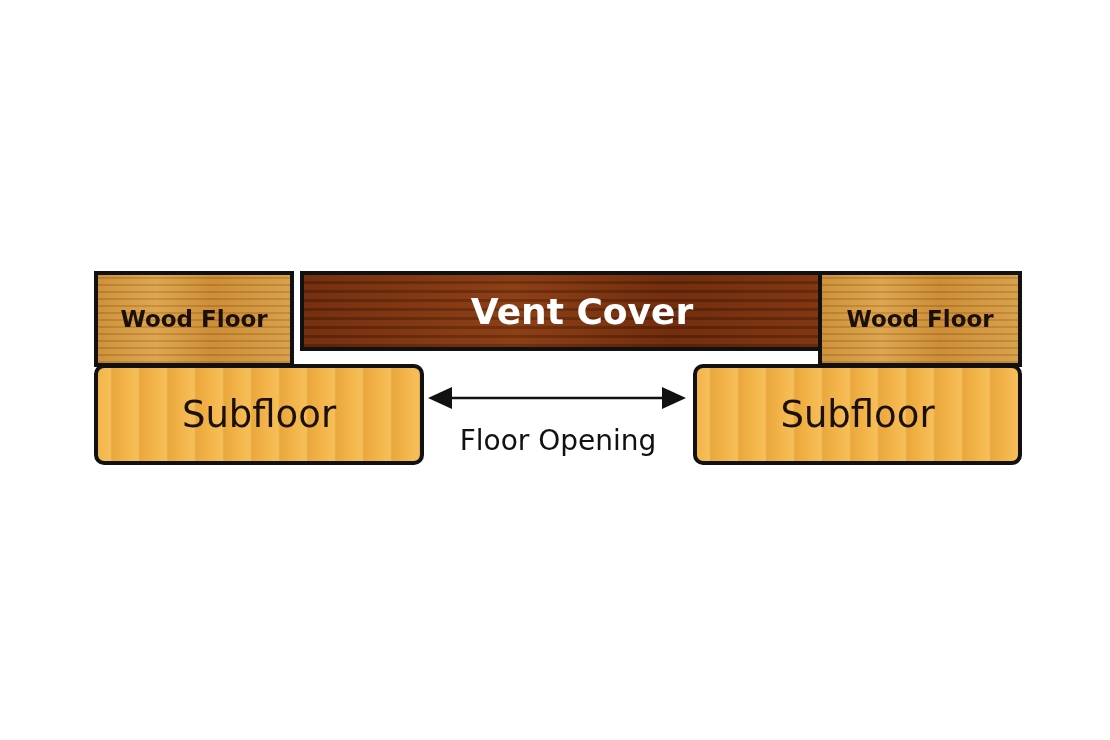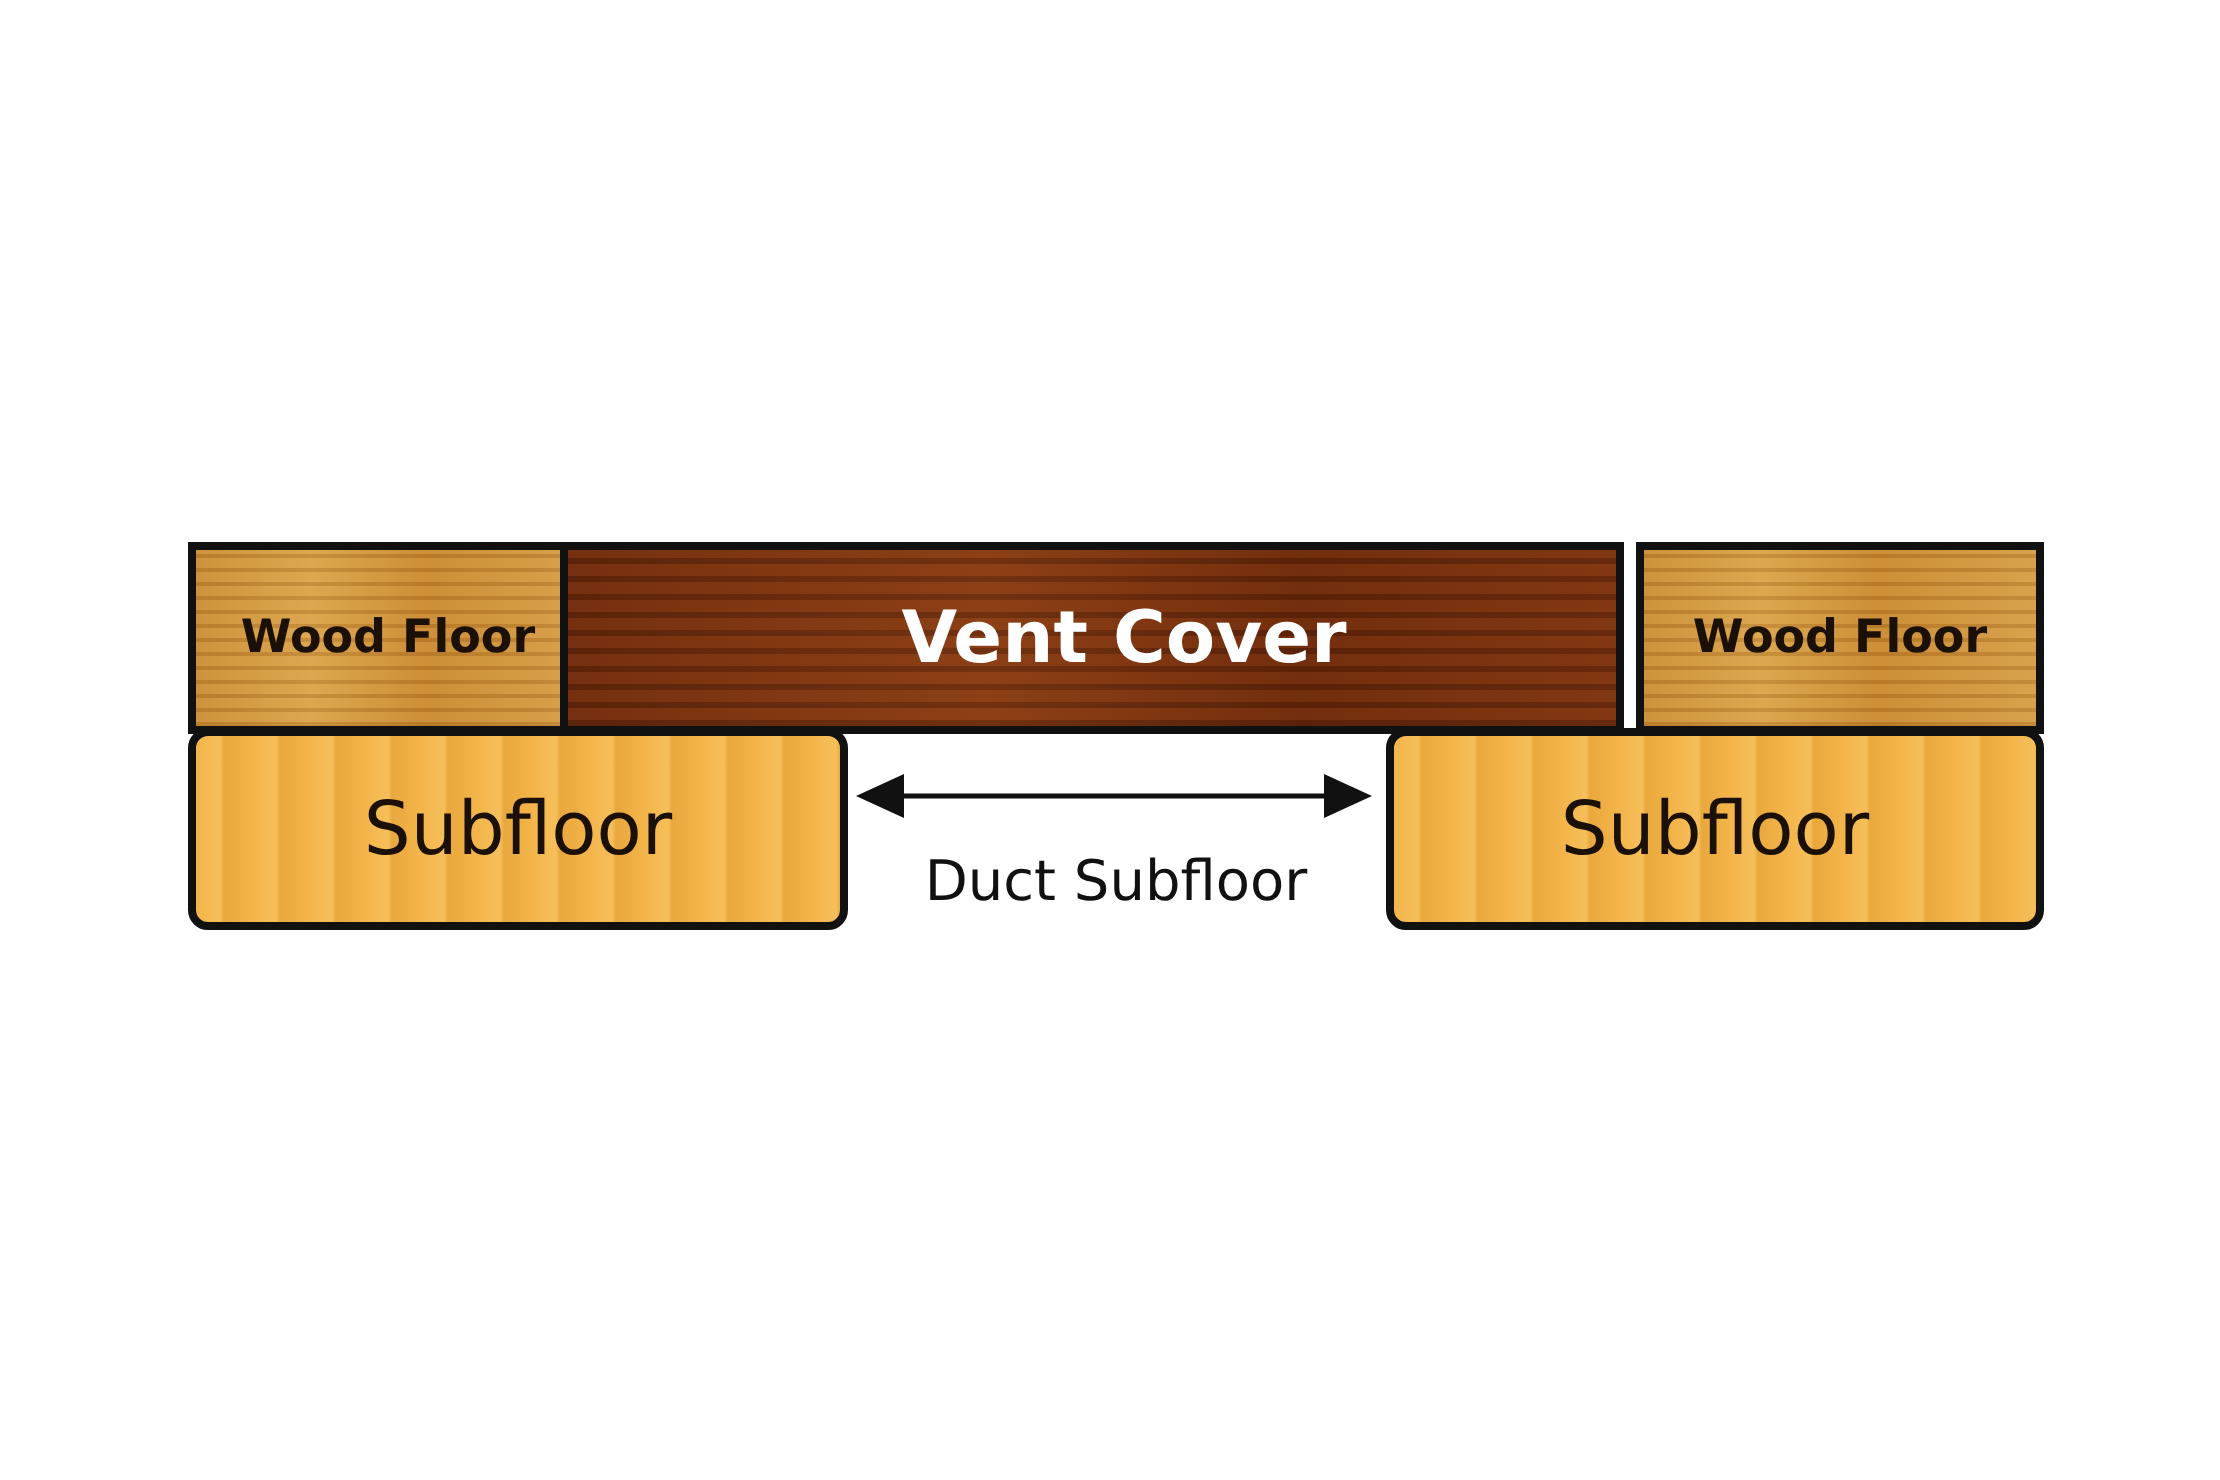--- a/index.html
+++ b/index.html
@@ -20,21 +20,21 @@
 </style>
 </head>
 <body>
 
 <div>
 
   <div class="blk wood" style="left:94px;top:271px;width:200px;height:96px;">
     <span class="wf-label">Wood Floor</span>
   </div>
 
-  <div class="blk vent" style="left:280px;top:271px;width:532px;height:96px;padding-left:32px;">
+  <div class="blk vent" style="left:300px;top:271px;width:532px;height:80px;padding-left:32px;">
     <span class="vent-label">Vent Cover</span>
   </div>
 
   <div class="blk wood" style="left:818px;top:271px;width:204px;height:96px;">
     <span class="wf-label">Wood Floor</span>
   </div>
 
   <div class="blk sub" style="left:94px;top:364px;width:330px;height:101px;">
     <span class="sub-label">Subfloor</span>
   </div>
@@ -42,14 +42,14 @@
   <div class="blk sub" style="left:693px;top:364px;width:329px;height:101px;">
     <span class="sub-label">Subfloor</span>
   </div>
 
   <svg style="position:absolute;left:426px;top:384px;" width="262" height="28" viewBox="0 0 262 28">
     <line x1="20" y1="14" x2="242" y2="14" stroke="#111" stroke-width="2.5"></line>
     <polygon points="2,14 26,3 26,25" fill="#111"></polygon>
     <polygon points="260,14 236,3 236,25" fill="#111"></polygon>
   </svg>
 
-  <div class="duct-label">Duct Subfloor</div>
+  <div class="duct-label">Floor Opening</div>
 </div>
 
 </body></html>

